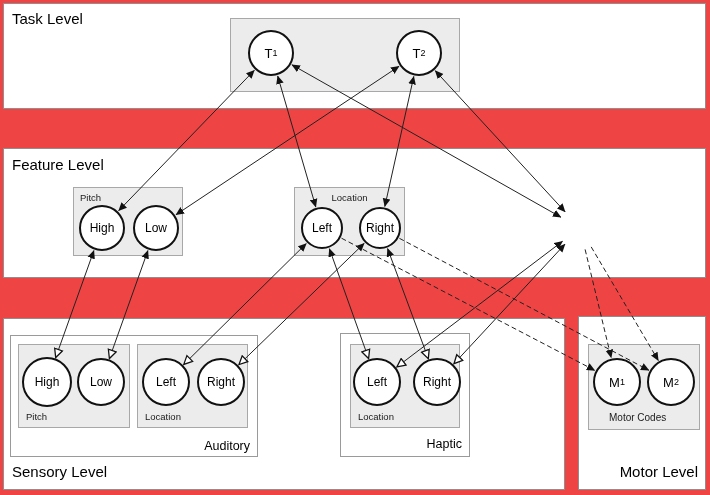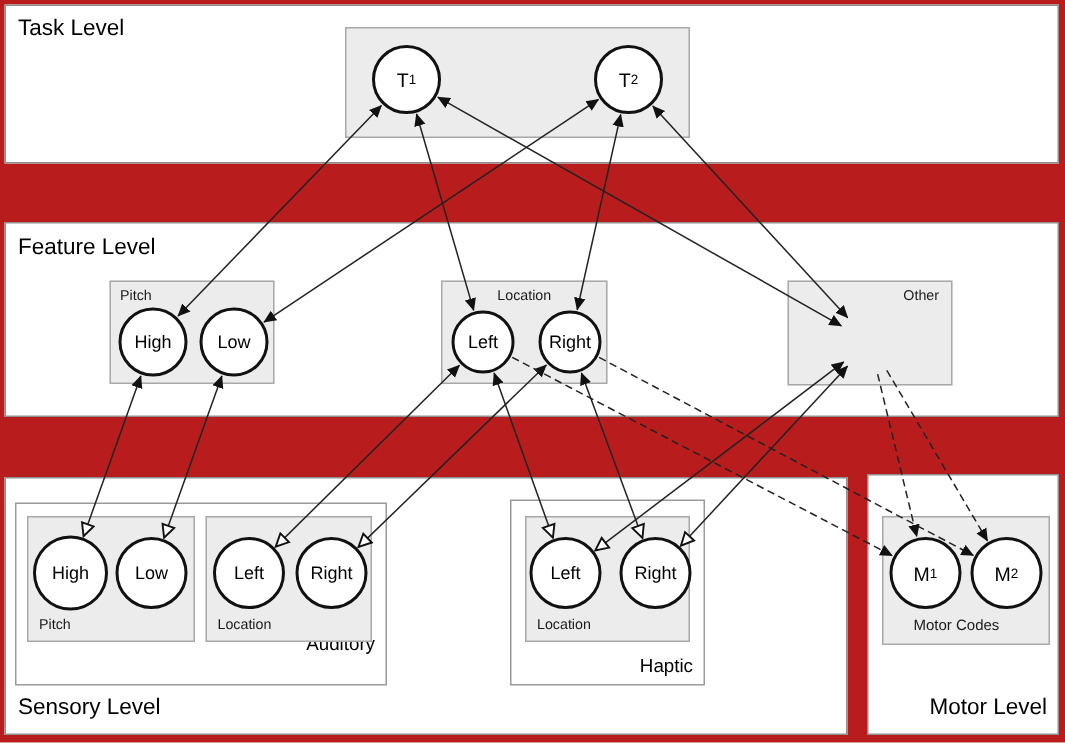--- a/index.html
+++ b/index.html
@@ -1,17 +1,17 @@
 <!DOCTYPE html>
 <html><head>
 <meta charset="utf-8">
 <style>
   html,body{margin:0;padding:0;background:#fff;}
   #stage{
-    position:relative;width:710px;height:495px;background:#b91c1c;
+    position:relative;width:710px;height:495px;background:#ef4444;
     font-family:"Liberation Sans", sans-serif;color:#000;overflow:hidden;
   }
   .level-box{
     position:absolute;background:#ffffff;border:1px solid #8f8f8f;box-sizing:border-box;
   }
   .gray-box{
     position:absolute;background:#ececec;border:1px solid #a8a8a8;box-sizing:border-box;
   }
   .white-box{
     position:absolute;background:#ffffff;border:1px solid #9a9a9a;box-sizing:border-box;
@@ -45,26 +45,23 @@
   <div class="level-label" style="right:12px;top:463px;">Motor Level</div>
 
   <div class="gray-box" style="left:230px;top:18px;width:230px;height:74px;"></div>
 
   <div class="gray-box" style="left:73px;top:187px;width:110px;height:69px;">
     <span class="group-label-sm" style="left:6px;top:4px;">Pitch</span>
   </div>
   <div class="gray-box" style="left:294px;top:187px;width:111px;height:69px;">
     <span class="group-label-sm" style="left:50%;top:4px;transform:translateX(-50%);">Location</span>
   </div>
-  <div class="gray-box" style="left:525px;top:187px;width:110px;height:70px;">
-    <span class="group-label-sm" style="right:8px;top:4px;">Other</span>
-  </div>
 
   <div class="white-box" style="left:10px;top:335px;width:248px;height:122px;">
-    <span class="group-label-md" style="right:7px;bottom:20px;margin-left:24px;">Auditory</span>
+    <span class="group-label-md" style="right:7px;bottom:3px;margin-left:24px;">Auditory</span>
   </div>
   <div class="gray-box" style="left:18px;top:344px;width:112px;height:84px;">
     <span class="group-label-sm" style="left:7px;bottom:5px;">Pitch</span>
   </div>
   <div class="gray-box" style="left:137px;top:344px;width:111px;height:84px;">
     <span class="group-label-sm" style="left:7px;bottom:5px;">Location</span>
   </div>
 
   <div class="white-box" style="left:340px;top:333px;width:130px;height:124px;">
     <span class="group-label-md" style="right:7px;bottom:5px;">Haptic</span>

